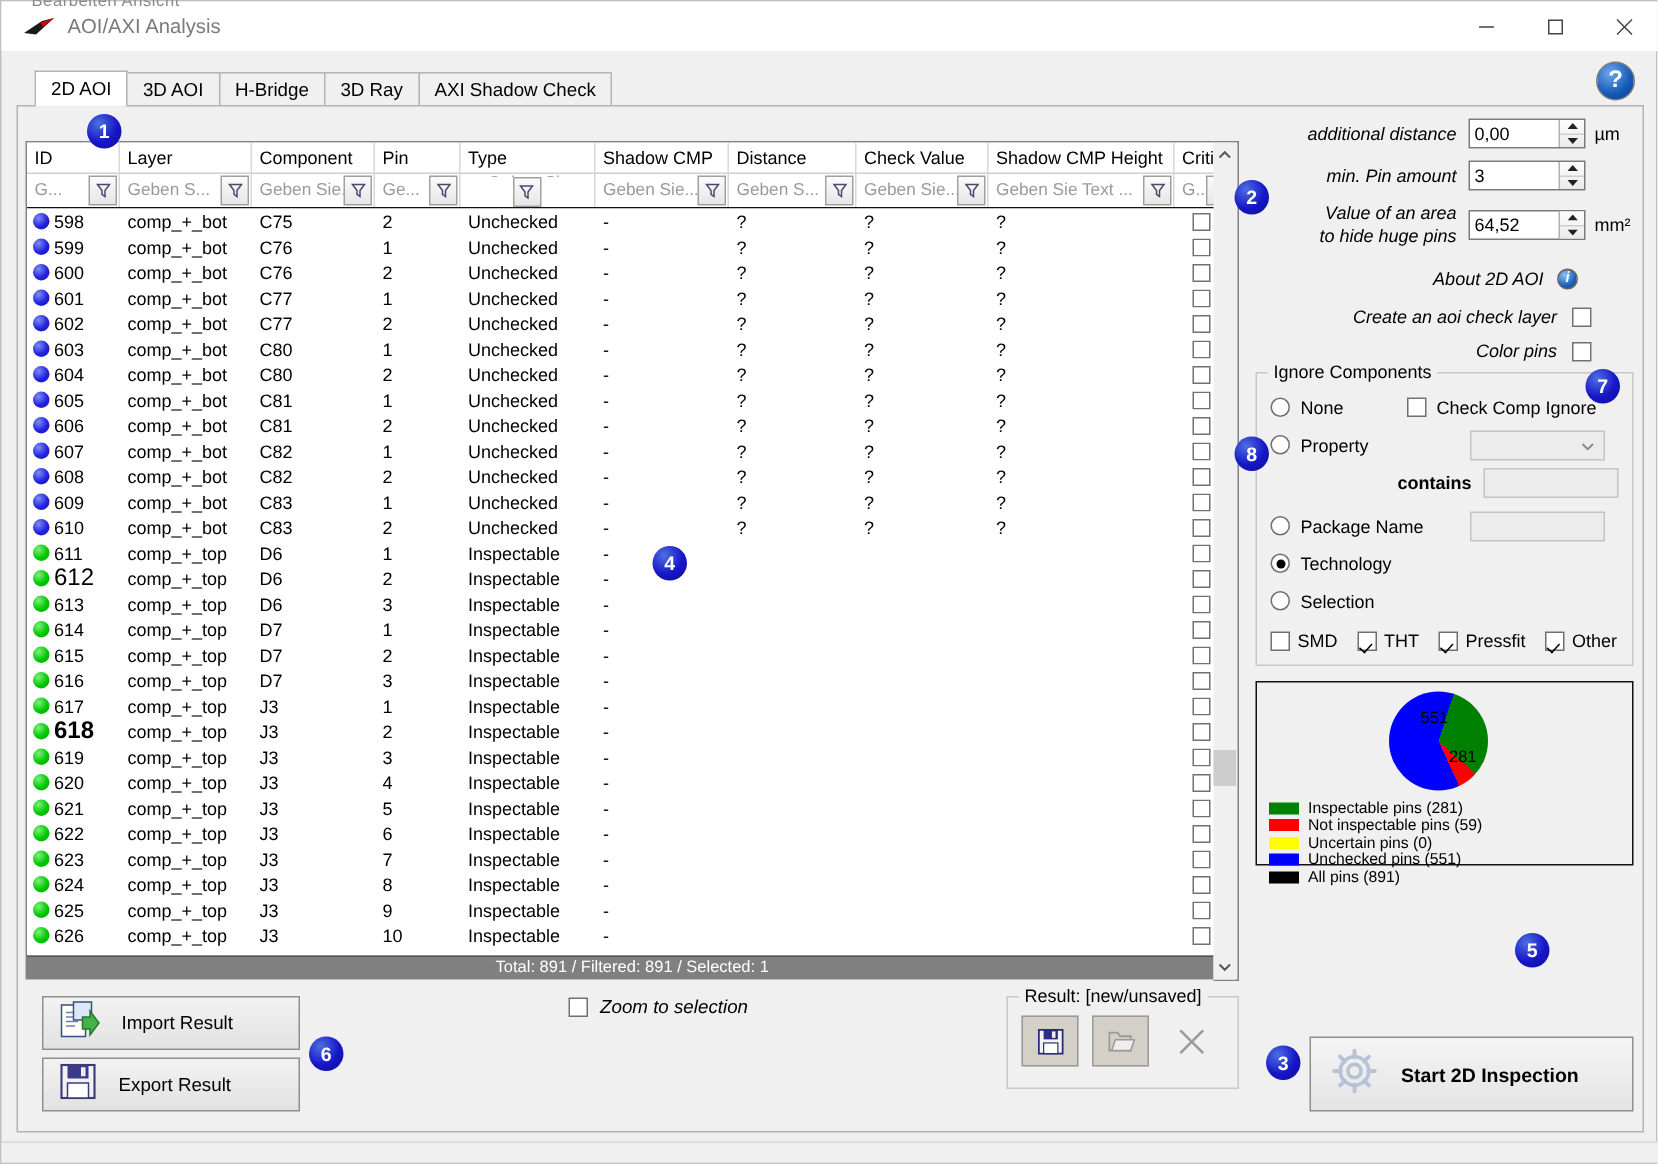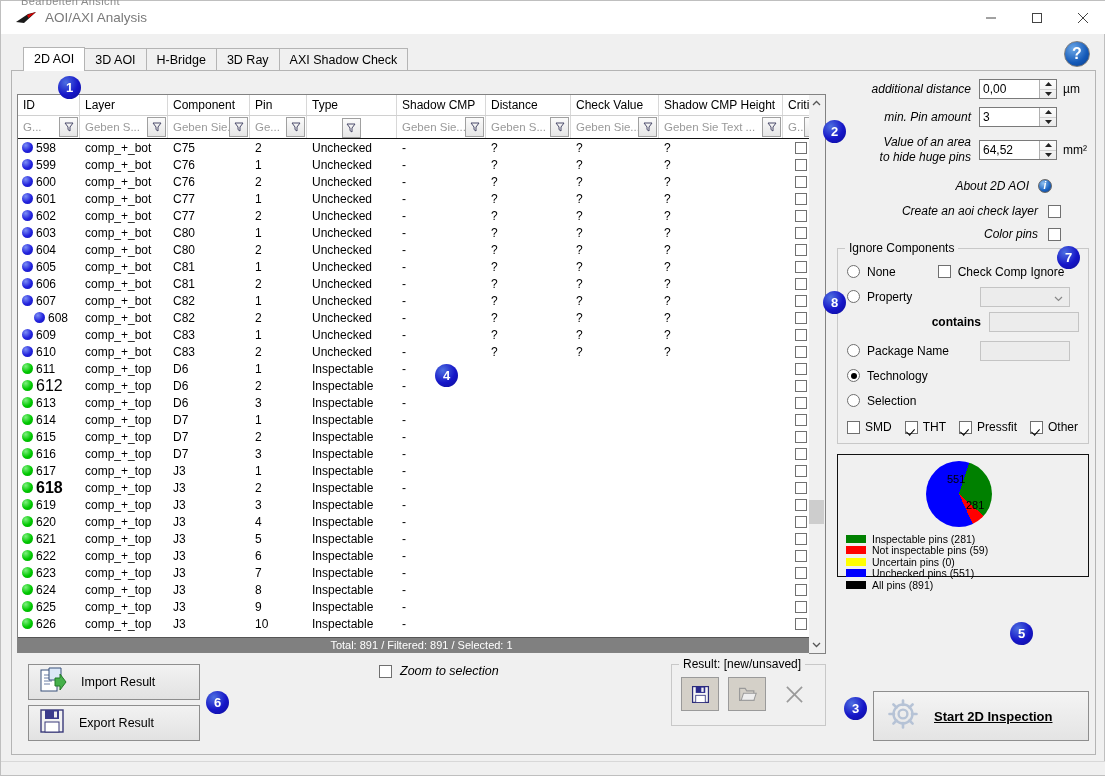--- a/index.html
+++ b/index.html
@@ -254,21 +254,21 @@
     display: flex; align-items: center; justify-content: center;
   }
   .rbtn.flat { border: none; background: transparent; }
 
   .startbtn {
     position: absolute; left: 872px; top: 690px; width: 216px; height: 50px;
     background: linear-gradient(#f4f4f4,#e4e4e4);
     border: 1px solid #8e8e8e;
     display: flex; align-items: center;
   }
-  .startbtn .lbl { font-size: 13px; font-weight: bold; color: #000; margin-left: 14px; text-decoration: underline; }
+  .startbtn .lbl { font-size: 13px; font-weight: bold; color: #000; margin-left: 14px; }
 
   
   .badge {
     position: absolute; width: 23px; height: 23px; border-radius: 50%;
     background: radial-gradient(circle at 34% 28%, #4d6fe0 0%, #1616c8 55%, #0d0d96 100%);
     color: #fff; font-size: 13px; font-weight: bold;
     display: flex; align-items: center; justify-content: center;
     z-index: 40;
   }
 
@@ -582,21 +582,21 @@
           <div class="cell" style="width: 90px;">Unchecked</div>
           <div class="cell" style="width: 89px;">-</div>
           <div class="cell" style="width: 85px;">?</div>
           <div class="cell" style="width: 88px;">?</div>
           <div class="cell" style="width: 124px;">?</div>
           <div class="cell chk-cell" style="width: 42px; padding-left: 12px;">
             <div class="chkbox"></div>
           </div>
         </div>
         <div class="row">
-          <div class="cell" style="width: 62px; display: flex; align-items: center; padding-left: 12px;">
+          <div class="cell" style="width: 62px; display: flex; align-items: center; padding-left: 0px;">
             <div class="dot blue"></div>
             <span style="margin-left: 3px; font-size: 12px;">608</span>
           </div>
           <div class="cell" style="width: 88px;">comp_+_bot</div>
           <div class="cell" style="width: 82px;">C82</div>
           <div class="cell" style="width: 57px;">2</div>
           <div class="cell" style="width: 90px;">Unchecked</div>
           <div class="cell" style="width: 89px;">-</div>
           <div class="cell" style="width: 85px;">?</div>
           <div class="cell" style="width: 88px;">?</div>

